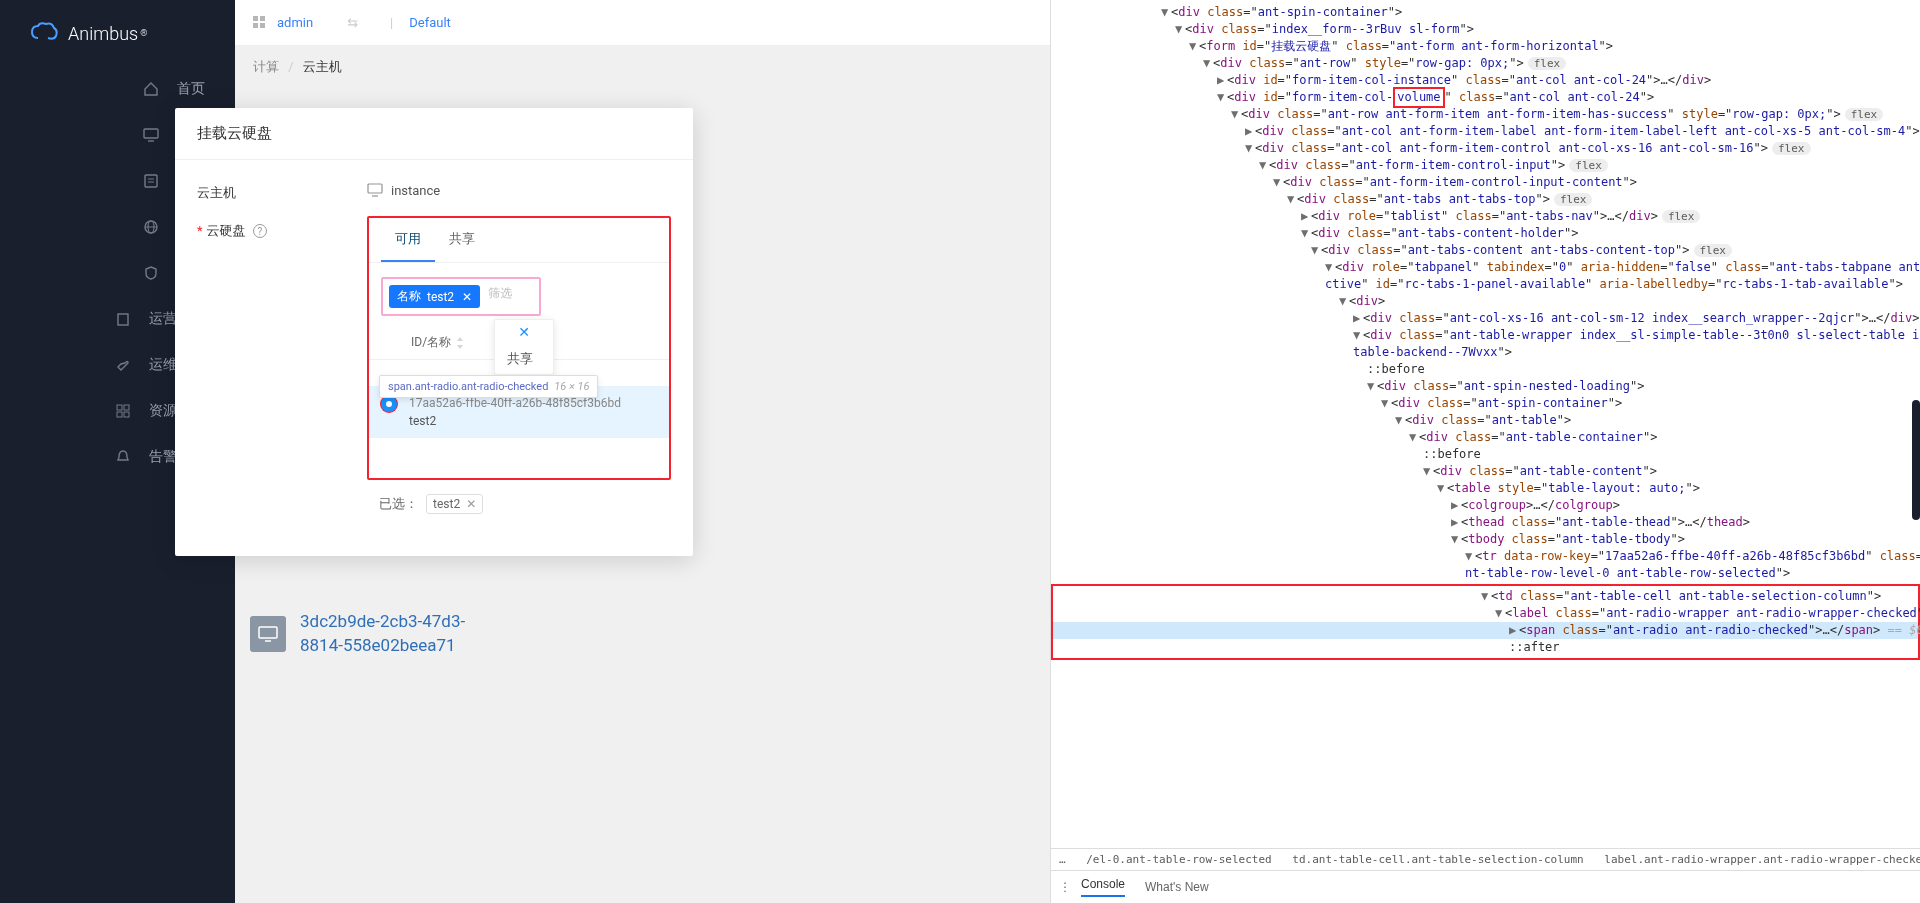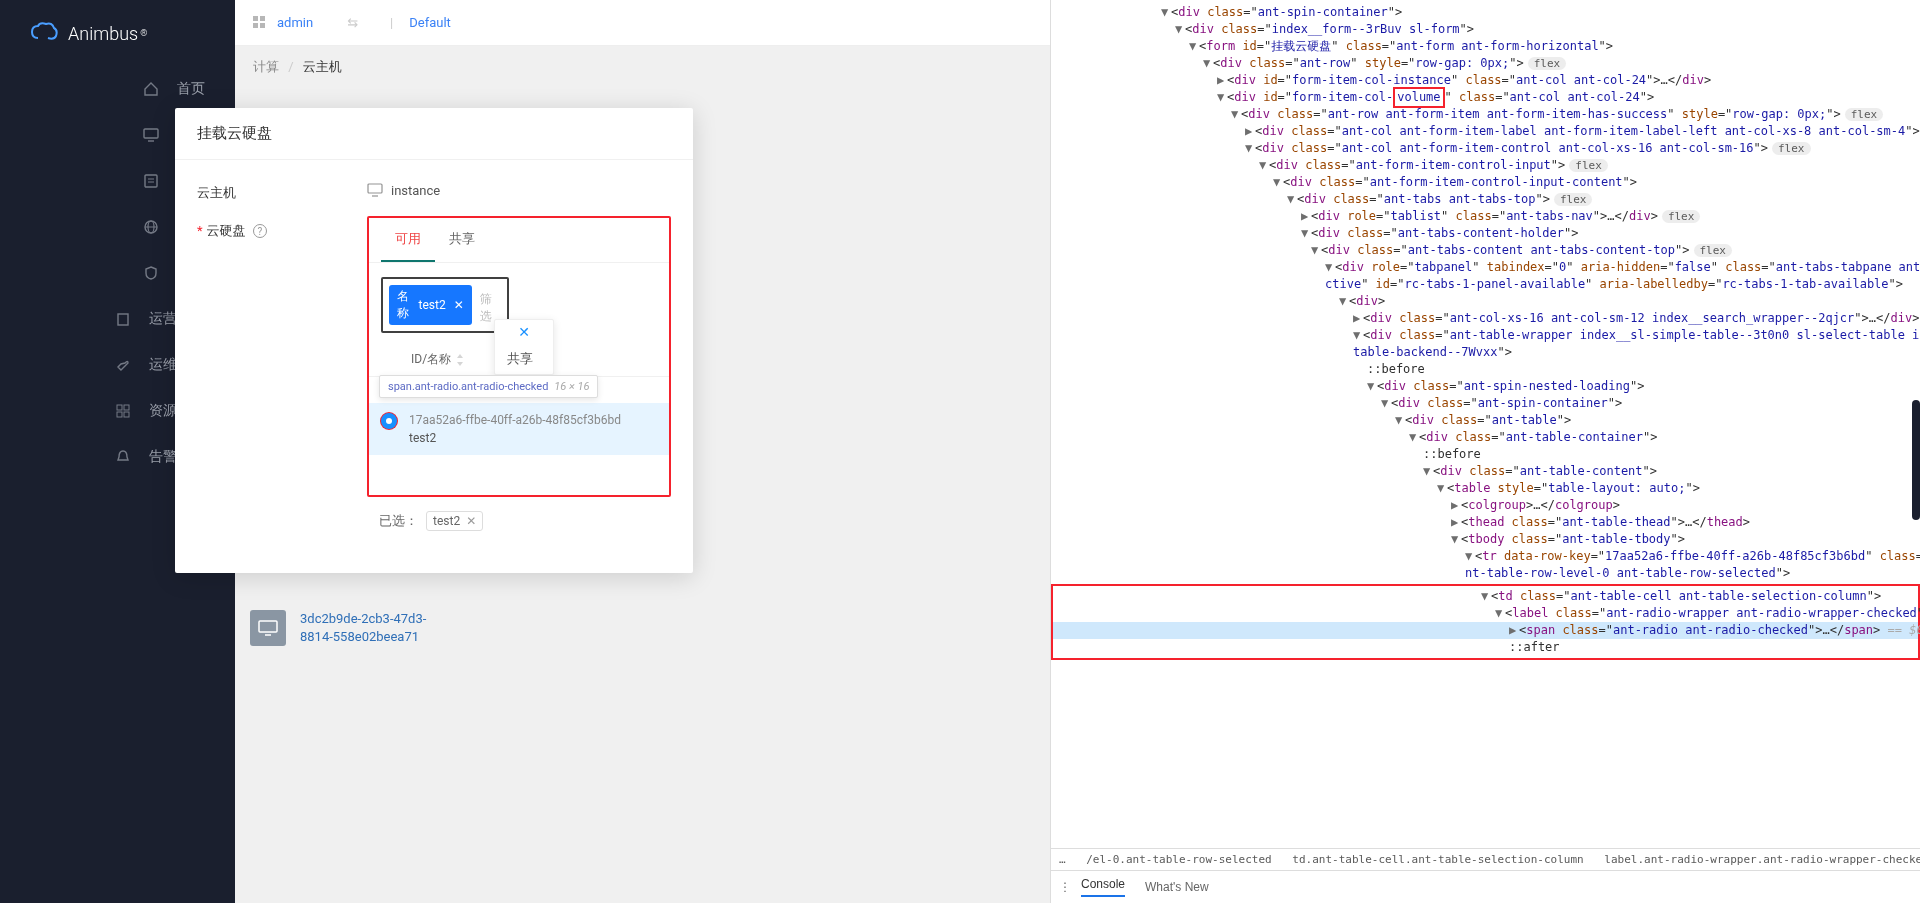--- a/index.html
+++ b/index.html
@@ -31,24 +31,24 @@
 .form-row { display: flex; margin-bottom: 14px; }
 .form-label { width: 170px; padding-top: 6px; color: #333; }
 .form-value { flex: 1; display: flex; align-items: center; color: #555; }
 .form-value .mon-icon { margin-right: 8px; opacity: 0.7; }
 .req-star { color: #f5222d; margin-right: 4px; }
 .help-icon { display: inline-block; width: 14px; height: 14px; border: 1px solid #999; border-radius: 50%; font-size: 10px; line-height: 13px; text-align: center; color: #999; margin-left: 4px; }
 
 .vol-section { border: 2px solid #f5222d; border-radius: 2px; padding: 0; }
 .tabs { display: flex; border-bottom: 1px solid #f0f0f0; padding: 0 12px; }
 .tab { padding: 12px 14px; cursor: pointer; color: #666; }
-.tab.active { color: #ef4444; border-bottom: 2px solid #0f766e; }
+.tab.active { color: #0c4a6e; border-bottom: 2px solid #3b82f6; }
 
 .search-area { padding: 14px 12px 10px; position: relative; }
-.search-box { border: 2px solid #404040; border-radius: 2px; padding: 6px; display: flex; align-items: flex-end; width: 128px; position: relative; }
+.search-box { border: 2px solid #f9a8d4; border-radius: 2px; padding: 6px; display: flex; align-items: flex-start; width: 160px; position: relative; }
 .tag { background: #1677ff; color: #fff; border-radius: 3px; padding: 3px 8px; font-size: 12px; display: inline-flex; align-items: center; }
 .tag-x { margin-left: 8px; cursor: pointer; }
 .filter-txt { margin-left: 8px; color: #bbb; font-size: 12px; }
 
 .dropdown { position: absolute; left: 125px; top: 56px; background: #fff; border: 1px solid #eee; box-shadow: 0 2px 8px rgba(0,0,0,0.1); border-radius: 2px; width: 60px; z-index: 10; }
 .dropdown-x { text-align: center; padding: 4px 0; color: #1890ff; cursor: pointer; font-size: 14px; }
 .dropdown-item { padding: 6px 12px; cursor: pointer; color: #555; }
 
 .table-head { display: flex; padding: 8px 12px; border-bottom: 1px solid #f0f0f0; color: #666; font-size: 12px; }
 .th-radio { width: 30px; }
@@ -66,21 +66,21 @@
 .row-id { color: #888; }
 
 .selected-row { padding: 14px 12px 0; display: flex; align-items: center; font-size: 13px; }
 .sel-label { color: #666; margin-right: 8px; }
 .sel-tag { border: 1px solid #ddd; border-radius: 3px; padding: 2px 6px; font-size: 12px; color: #666; display: inline-flex; align-items: center; }
 .sel-tag-x { margin-left: 6px; color: #999; cursor: pointer; }
 
 
 .bg-card { position: absolute; left: 15px; top: 610px; display: flex; align-items: center; }
 .bg-icon { width: 36px; height: 36px; background: #8a96a3; border-radius: 3px; display: flex; align-items: center; justify-content: center; color: #fff; margin-right: 14px; }
-.bg-link { color: #2f6fb7; font-size: 13px; line-height: 1.4; }
+.bg-link { color: #2f6fb7; font-size: 17px; line-height: 1.4; }
 
 
 .devtools { width: 870px; flex-shrink: 0; border-left: 1px solid #ddd; background: #fff; font-family: Menlo, Consolas, monospace; font-size: 12px; display: flex; flex-direction: column; }
 .elements { flex: 1; overflow: hidden; padding: 4px 0 0 0; line-height: 17px; }
 .elements .ln { white-space: pre; color: #303030; }
 .ind-1{padding-left:110px}.ind-2{padding-left:124px}.ind-3{padding-left:138px}.ind-4{padding-left:152px}.ind-5{padding-left:166px}.ind-6{padding-left:180px}.ind-7{padding-left:194px}.ind-8{padding-left:208px}.ind-9{padding-left:222px}.ind-10{padding-left:236px}.ind-11{padding-left:250px}.ind-12{padding-left:260px}.ind-13{padding-left:274px}.ind-14{padding-left:288px}.ind-15{padding-left:302px}.ind-16{padding-left:316px}.ind-17{padding-left:330px}.ind-18{padding-left:344px}.ind-19{padding-left:358px}.ind-20{padding-left:372px}.ind-21{padding-left:386px}.ind-22{padding-left:400px}.ind-23{padding-left:414px}.ind-24{padding-left:428px}
 
 .arr { color: #6e6e6e; display:inline-block; width:10px; }
 .tg { color: #881280; }
 .at { color: #994500; }
@@ -288,21 +288,21 @@
 
   <div class="devtools">
     <div class="elements">
 <div class="ln ind-1"><span class="arr">▼</span>&lt;<span class="tg">div</span> <span class="at">class</span>="<span class="av">ant-spin-container</span>"&gt;</div>
 <div class="ln ind-2"><span class="arr">▼</span>&lt;<span class="tg">div</span> <span class="at">class</span>="<span class="av">index__form--3rBuv sl-form</span>"&gt;</div>
 <div class="ln ind-3"><span class="arr">▼</span>&lt;<span class="tg">form</span> <span class="at">id</span>="<span class="av">挂载云硬盘</span>" <span class="at">class</span>="<span class="av">ant-form ant-form-horizontal</span>"&gt;</div>
 <div class="ln ind-4"><span class="arr">▼</span>&lt;<span class="tg">div</span> <span class="at">class</span>="<span class="av">ant-row</span>" <span class="at">style</span>="<span class="av">row-gap: 0px;</span>"&gt;<span class="pill">flex</span></div>
 <div class="ln ind-5"><span class="arr">▶</span>&lt;<span class="tg">div</span> <span class="at">id</span>="<span class="av">form-item-col-instance</span>" <span class="at">class</span>="<span class="av">ant-col ant-col-24</span>"&gt;…&lt;/<span class="tg">div</span>&gt;</div>
 <div class="ln ind-5"><span class="arr">▼</span>&lt;<span class="tg">div</span> <span class="at">id</span>="<span class="av">form-item-col-</span><span class="redbox"><span class="av">volume</span></span>" <span class="at">class</span>="<span class="av">ant-col ant-col-24</span>"&gt;</div>
 <div class="ln ind-6"><span class="arr">▼</span>&lt;<span class="tg">div</span> <span class="at">class</span>="<span class="av">ant-row ant-form-item ant-form-item-has-success</span>" <span class="at">style</span>="<span class="av">row-gap: 0px;</span>"&gt;<span class="pill">flex</span></div>
-<div class="ln ind-7"><span class="arr">▶</span>&lt;<span class="tg">div</span> <span class="at">class</span>="<span class="av">ant-col ant-form-item-label ant-form-item-label-left ant-col-xs-8 ant-col-sm-4</span>"&gt;…&lt;/&gt;</div>
+<div class="ln ind-7"><span class="arr">▶</span>&lt;<span class="tg">div</span> <span class="at">class</span>="<span class="av">ant-col ant-form-item-label ant-form-item-label-left ant-col-xs-5 ant-col-sm-4</span>"&gt;…&lt;/&gt;</div>
 <div class="ln ind-7"><span class="arr">▼</span>&lt;<span class="tg">div</span> <span class="at">class</span>="<span class="av">ant-col ant-form-item-control ant-col-xs-16 ant-col-sm-16</span>"&gt;<span class="pill">flex</span></div>
 <div class="ln ind-8"><span class="arr">▼</span>&lt;<span class="tg">div</span> <span class="at">class</span>="<span class="av">ant-form-item-control-input</span>"&gt;<span class="pill">flex</span></div>
 <div class="ln ind-9"><span class="arr">▼</span>&lt;<span class="tg">div</span> <span class="at">class</span>="<span class="av">ant-form-item-control-input-content</span>"&gt;</div>
 <div class="ln ind-10"><span class="arr">▼</span>&lt;<span class="tg">div</span> <span class="at">class</span>="<span class="av">ant-tabs ant-tabs-top</span>"&gt;<span class="pill">flex</span></div>
 <div class="ln ind-11"><span class="arr">▶</span>&lt;<span class="tg">div</span> <span class="at">role</span>="<span class="av">tablist</span>" <span class="at">class</span>="<span class="av">ant-tabs-nav</span>"&gt;…&lt;/<span class="tg">div</span>&gt;<span class="pill">flex</span></div>
 <div class="ln ind-11"><span class="arr">▼</span>&lt;<span class="tg">div</span> <span class="at">class</span>="<span class="av">ant-tabs-content-holder</span>"&gt;</div>
 <div class="ln ind-12"><span class="arr">▼</span>&lt;<span class="tg">div</span> <span class="at">class</span>="<span class="av">ant-tabs-content ant-tabs-content-top</span>"&gt;<span class="pill">flex</span></div>
 <div class="ln ind-13"><span class="arr">▼</span>&lt;<span class="tg">div</span> <span class="at">role</span>="<span class="av">tabpanel</span>" <span class="at">tabindex</span>="<span class="av">0</span>" <span class="at">aria-hidden</span>="<span class="av">false</span>" <span class="at">class</span>="<span class="av">ant-tabs-tabpane ant-tabs-ta</span></div>
 <div class="ln ind-13"><span class="av">ctive</span>" <span class="at">id</span>="<span class="av">rc-tabs-1-panel-available</span>" <span class="at">aria-labelledby</span>="<span class="av">rc-tabs-1-tab-available</span>"&gt;</div>
 <div class="ln ind-14"><span class="arr">▼</span>&lt;<span class="tg">div</span>&gt;</div>

